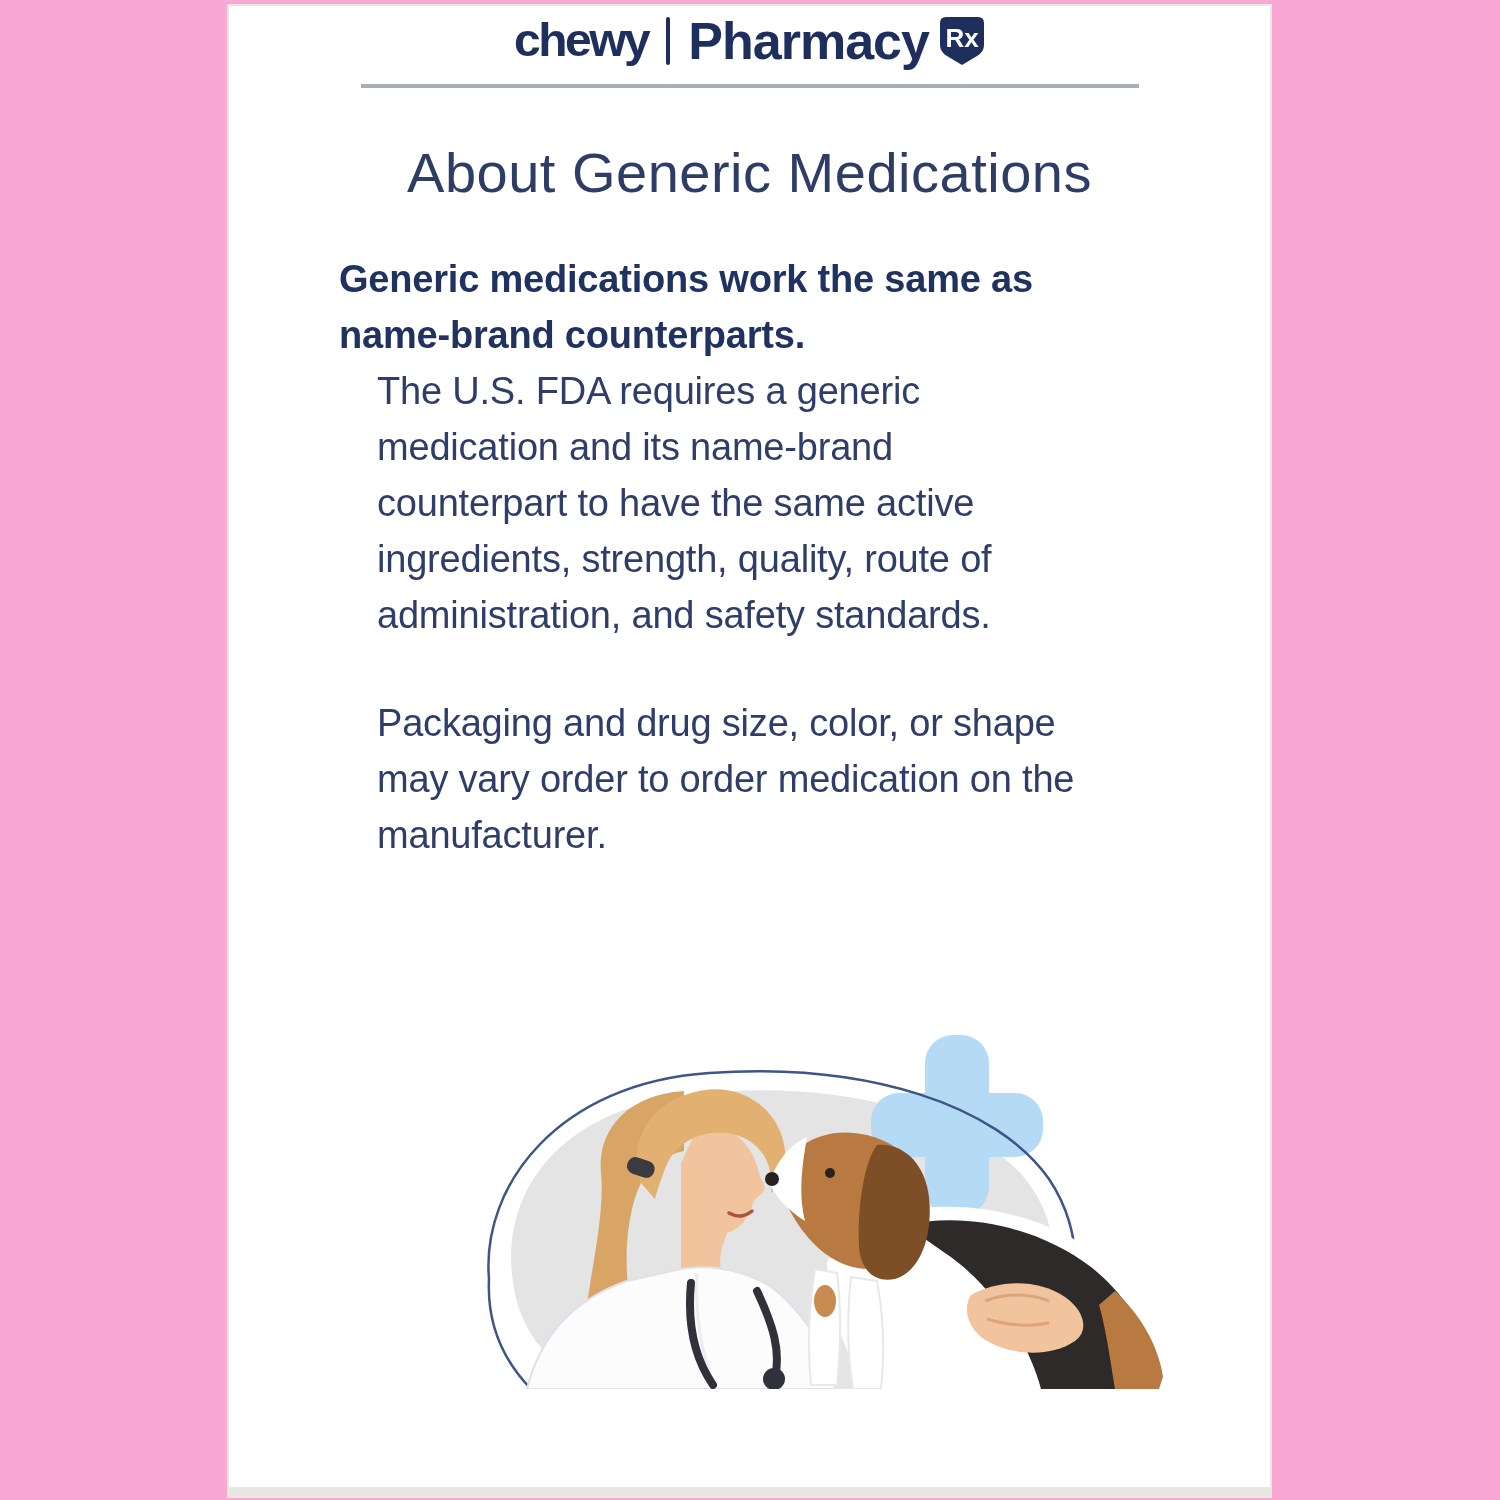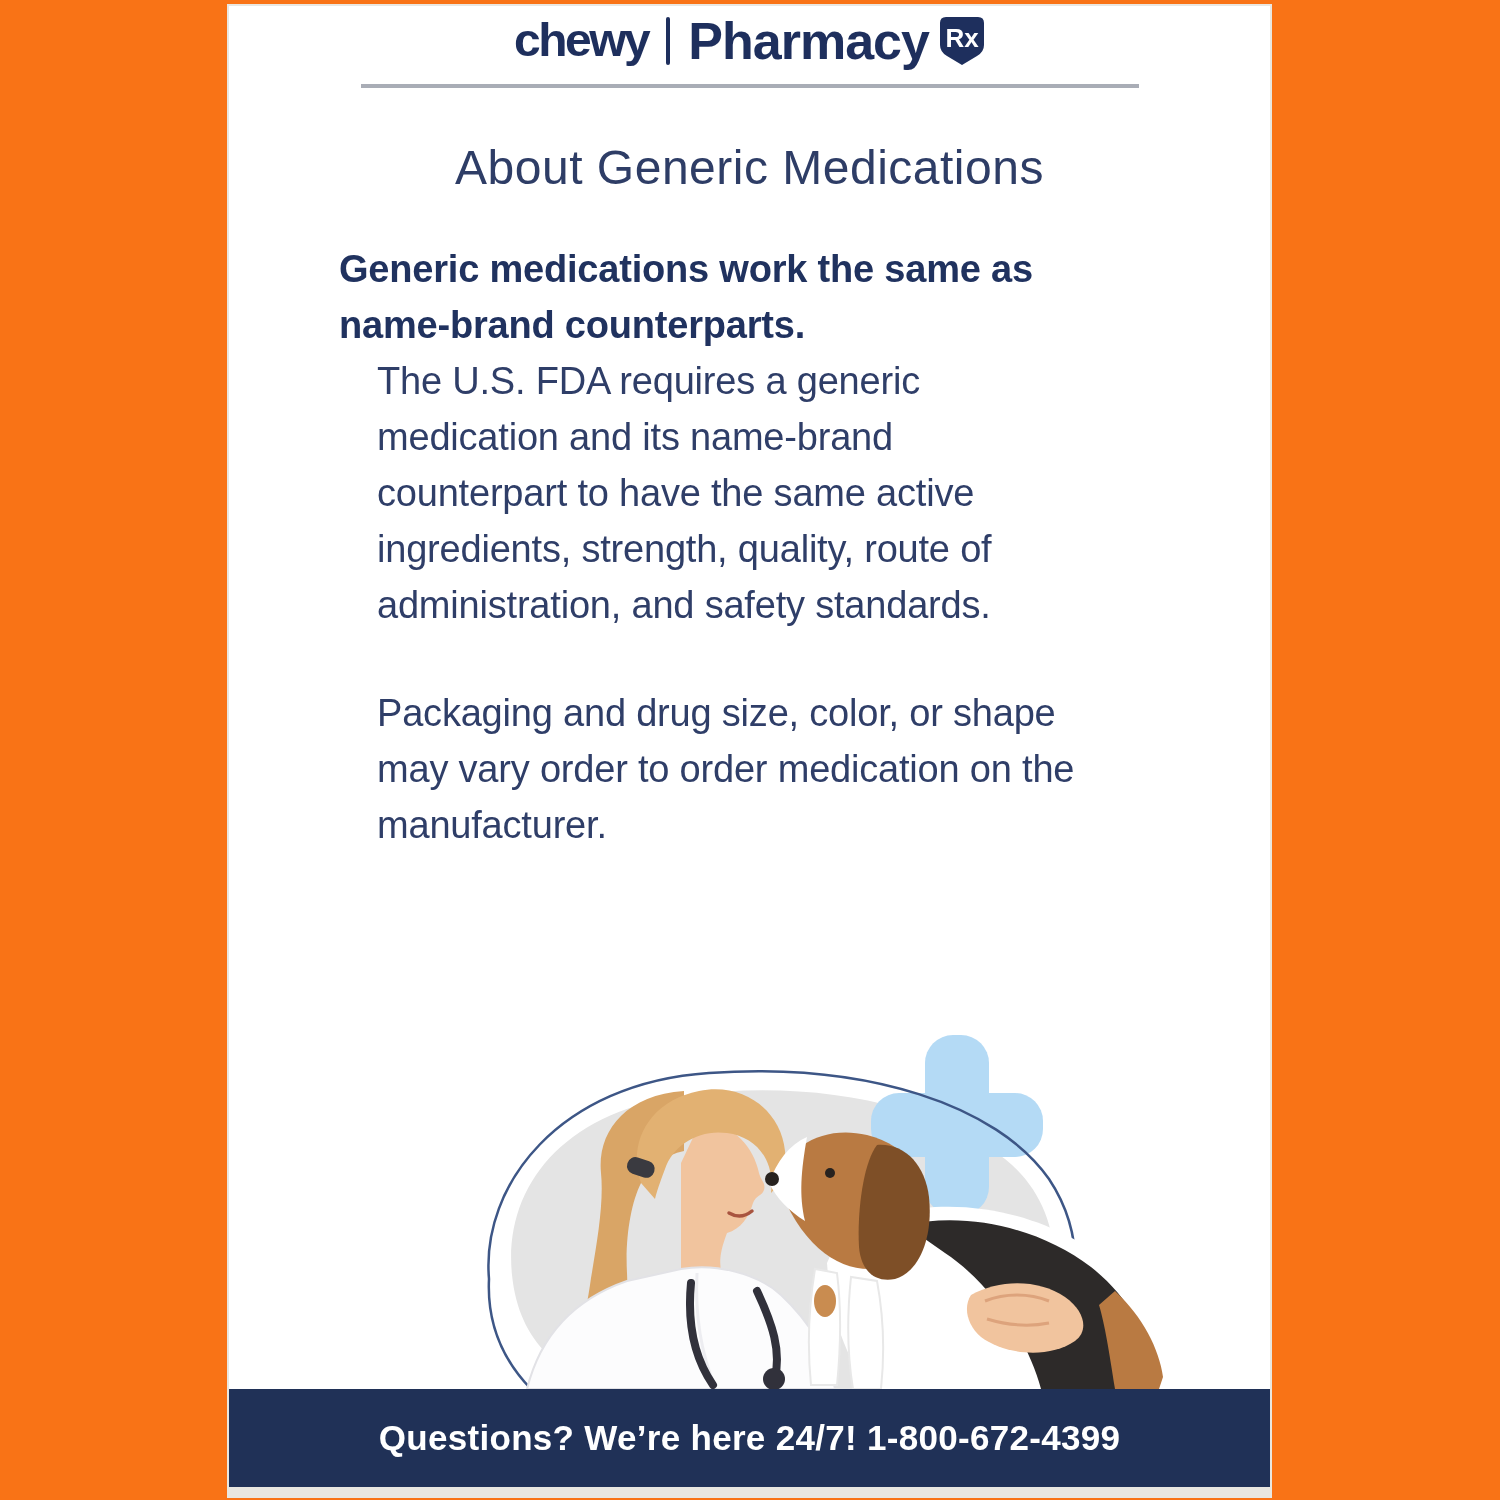--- a/index.html
+++ b/index.html
@@ -1,19 +1,19 @@
 <!DOCTYPE html>
 <html><head>
 <meta charset="utf-8">
 <style>
   html,body{margin:0;padding:0;background:#ffffff;}
   .stage{
     position:relative;
     width:1500px;height:1500px;
-    background:#f97316;
+    background:#f9a8d4;
     font-family:"Liberation Sans", sans-serif;
     overflow:hidden;
   }
   .card{
     position:absolute;
     left:227px; top:4px;
     width:1045px; height:1494px;
     box-sizing:border-box;
     background:#ffffff;
     border:2px solid #e9e7e1;
@@ -44,21 +44,21 @@
     margin-top:8px;
     font-size:37px; color:#2e3d63; letter-spacing:.5px;
   }
   .rule{
     width:778px; height:4px; margin:16px auto 0;
     background:#a9adb6; border:none;
   }
   
   .page-title{
     margin:52px 0 0; text-align:center;
-    font-size:48px; font-weight:400; letter-spacing:.5px;
+    font-size:56px; font-weight:400; letter-spacing:.5px;
     color:#2e3d66;
   }
   .content{ margin:46px 0 0 110px; width:880px; }
   .para + .para{ margin-top:52px; }
   .para-head{
     font-size:38px; font-weight:700; line-height:56px;
     color:#20325f; letter-spacing:-.2px;
     white-space:pre;
     margin-top:25px;
   }
@@ -157,18 +157,15 @@
         <circle cx="601" cy="140" r="5" fill="#27221f"></circle>
         <path d="M648 112 C676 110 696 132 700 164 C704 202 692 238 666 246 C646 250 632 238 630 214 C628 180 634 130 648 112 Z" fill="#7e4f27"></path>
         <path d="M586 236 C580 272 578 312 582 352 L608 352 C612 312 612 272 608 240 Z" fill="#ffffff" stroke="#e8e8e8" stroke-width="2"></path>
         <path d="M622 244 C618 282 618 320 624 356 L652 356 C656 318 654 280 648 248 Z" fill="#ffffff" stroke="#e8e8e8" stroke-width="2"></path>
         <ellipse cx="596" cy="268" rx="11" ry="16" fill="#c98c50"></ellipse>
         <path d="M742 262 C770 246 810 246 836 264 C856 278 860 298 846 308 C820 326 776 322 752 304 C738 292 734 274 742 262 Z" fill="#f1c49e"></path>
         <path d="M756 268 C776 260 800 260 820 268 M758 286 C778 292 800 294 820 290" stroke="#dda37c" stroke-width="3" fill="none"></path>
       </g>
     </svg>
 
-    <div class="footer">
-      <span class="footer-text">Questions? We’re here 24/7! 1-800-672-4399</span>
-    </div>
 
   </div>
 </div>
 
 </body></html>

